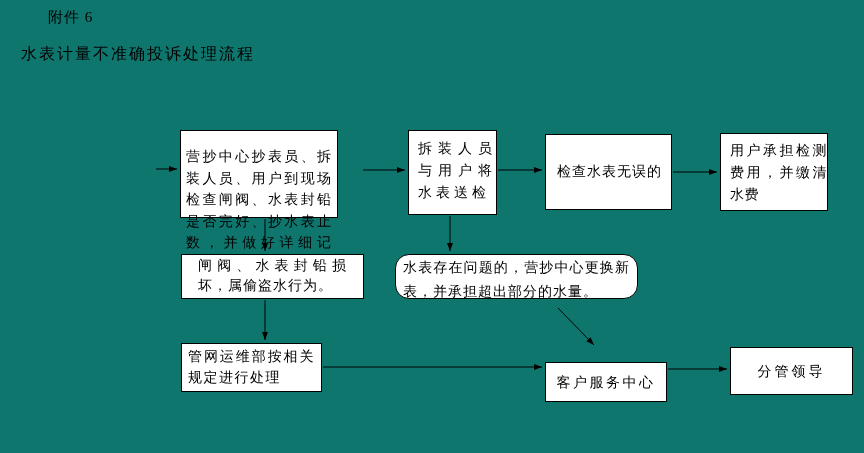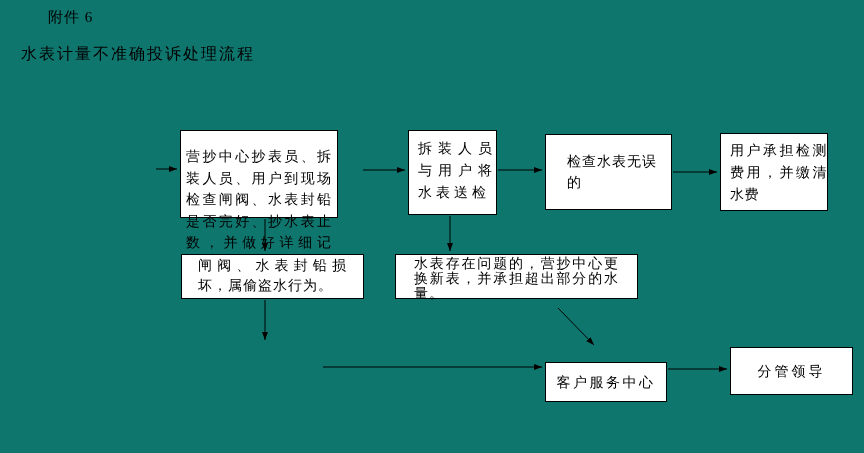--- a/index.html
+++ b/index.html
@@ -41,24 +41,24 @@
   .flex-center {
     display: flex;
     align-items: center;
     justify-content: center;
   }
   .jc { text-align: justify; text-justify: inter-character; }
 
   #n-user-apply        { left: 47px;  top: 132px; width: 109px; height: 75px; letter-spacing: 3px; }
   #n-site-check        { left: 180px; top: 130px; width: 158px; height: 88px; padding: 15px 5px; line-height: 21.5px; letter-spacing: 1px; }
   #n-send-meter        { left: 408px; top: 130px; width: 89px;  height: 85px; padding: 7px 0 0 9px; line-height: 22px; letter-spacing: 4px; }
-  #n-meter-correct     { left: 545px; top: 134px; width: 127px; height: 76px; display: flex; align-items: center; padding-left: 21px; letter-spacing: 1px; }
+  #n-meter-correct     { left: 545px; top: 134px; width: 127px; height: 76px; display: flex; align-items: center; padding-left: 11px; letter-spacing: 1px; font-family: Liberation Mono, monospace; }
   #n-user-bears-fee    { left: 720px; top: 133px; width: 108px; height: 78px; padding: 6px 0 0 9px; line-height: 22px; letter-spacing: 0.5px; }
   #n-seal-damaged      { left: 181px; top: 254px; width: 183px; height: 45px; padding: 1px 16px; line-height: 20px; letter-spacing: 1px; }
-  #n-meter-faulty      { left: 395px; top: 254px; width: 243px; height: 45px; padding: 1px 18px; line-height: 15px; letter-spacing: 1px; }
+  #n-meter-faulty      { left: 395px; top: 254px; width: 243px; height: 45px; padding: 1px 7px; line-height: 24px; letter-spacing: 1px; border-radius: 14px; }
   #n-pipe-network      { left: 181px; top: 343px; width: 141px; height: 49px; padding: 2px 6px; letter-spacing: 1.5px; }
   #n-customer-service  { left: 545px; top: 362px; width: 122px; height: 40px; letter-spacing: 2.5px; }
   #n-leader            { left: 730px; top: 347px; width: 123px; height: 48px; letter-spacing: 3px; }
 
   .connector-layer {
     position: absolute;
     left: 0; top: 0;
     width: 864px; height: 453px;
     pointer-events: none;
   }
@@ -89,16 +89,17 @@
     <line x1="323" y1="367" x2="542" y2="367" marker-end="url(#ah)"></line>
     <line x1="668" y1="369" x2="727" y2="369" marker-end="url(#ah)"></line>
   </svg>
 
   <div class="node jc" id="n-site-check">营抄中心抄表员、拆装人员、用户到现场检查闸阀、水表封铅是否完好、抄水表止数，并做好详细记录。</div>
   <div class="node jc" id="n-send-meter">拆装人员与用户将水表送检</div>
   <div class="node" id="n-meter-correct">检查水表无误的</div>
   <div class="node jc" id="n-user-bears-fee">用户承担检测费用，并缴清水费</div>
   <div class="node jc" id="n-seal-damaged">闸阀、水表封铅损坏，属偷盗水行为。</div>
   <div class="node jc" id="n-meter-faulty">水表存在问题的，营抄中心更换新表，并承担超出部分的水量。</div>
+  <div class="node jc" id="n-pipe-network">管网运维部按相关规定进行处理</div>
   <div class="node flex-center" id="n-customer-service">客户服务中心</div>
   <div class="node flex-center" id="n-leader">分管领导</div>
 
 </div>
 
 </body></html>

